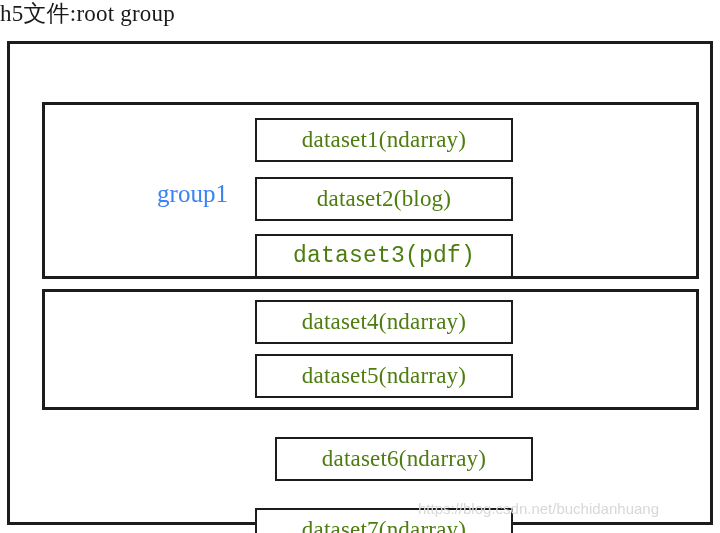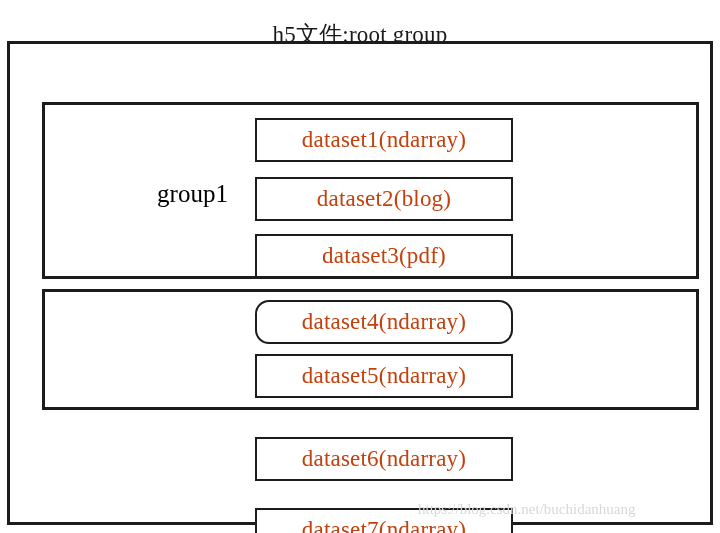--- a/index.html
+++ b/index.html
@@ -14,23 +14,22 @@
     background: #ffffff;
     font-family: "Liberation Serif", "DejaVu Serif", serif;
     color: #151515;
     overflow: hidden;
   }
 
   
   .diagram-title {
     position: absolute;
     left: 0;
-    top: 21px;
+    top: 0;
     width: 720px;
-    text-align: center;
     font-size: 23px;
     line-height: 28px;
     letter-spacing: 0.2px;
     color: #1a1a1a;
     white-space: nowrap;
   }
 
   
   .box {
     position: absolute;
@@ -62,21 +61,21 @@
     left: 32px;
     top: 245px;
     width: 657px;
     height: 121px;
   }
 
   .group-label {
     position: absolute;
     font-size: 25px;
     line-height: 30px;
-    color: #000000;
+    color: #3b82f6;
     white-space: nowrap;
     text-align: center;
   }
 
   #group1-label {
     left: 130px;
     top: 135px;
     width: 105px;
   }
 
@@ -92,45 +91,45 @@
     height: 44px;
     border-width: 2px;
     display: flex;
     align-items: center;
     justify-content: center;
   }
 
   .dataset-label {
     font-size: 23px;
     line-height: 26px;
-    color: #c2410c;
+    color: #4d7c0f;
     white-space: nowrap;
     letter-spacing: 0.2px;
   }
 
   
   #ds-1 { top: 74px; }
   #ds-2 { top: 133px; }
-  #ds-3 { top: 190px; }
+  #ds-3 { top: 190px; font-family: Liberation Mono, monospace; }
 
   
-  #ds-4 { top: 256px; border-radius: 14px; }
+  #ds-4 { top: 256px; }
   #ds-5 { top: 310px; }
 
   
-  #ds-6 { top: 393px; }
+  #ds-6 { top: 393px; margin-left: 20px; }
   #ds-7 { top: 464px; }
 
   
   .watermark {
     position: absolute;
     left: 418px;
     top: 500px;
     width: 300px;
-    font-family: Liberation Serif, serif;
+    font-family: Liberation Sans, sans-serif;
     font-size: 15px;
     line-height: 18px;
     color: #d8d8d8;
     white-space: nowrap;
     pointer-events: none;
     user-select: none;
   }
 </style>
 </head>
 <body>

